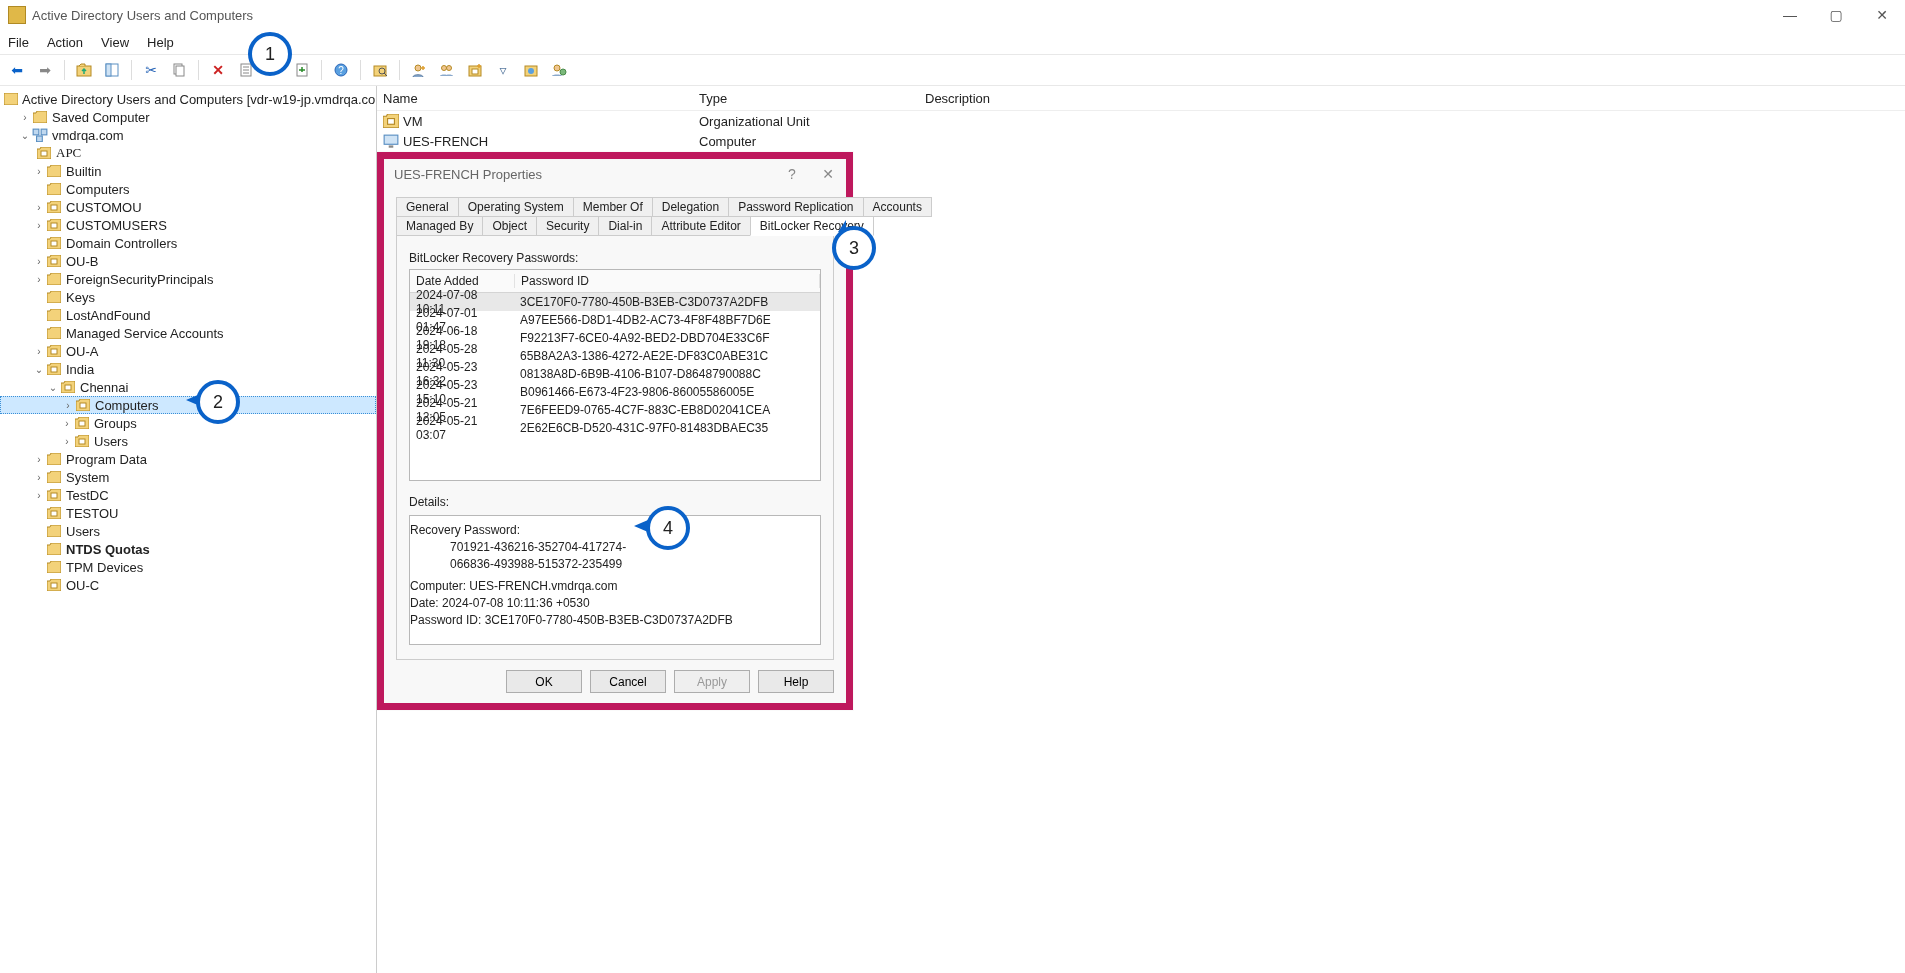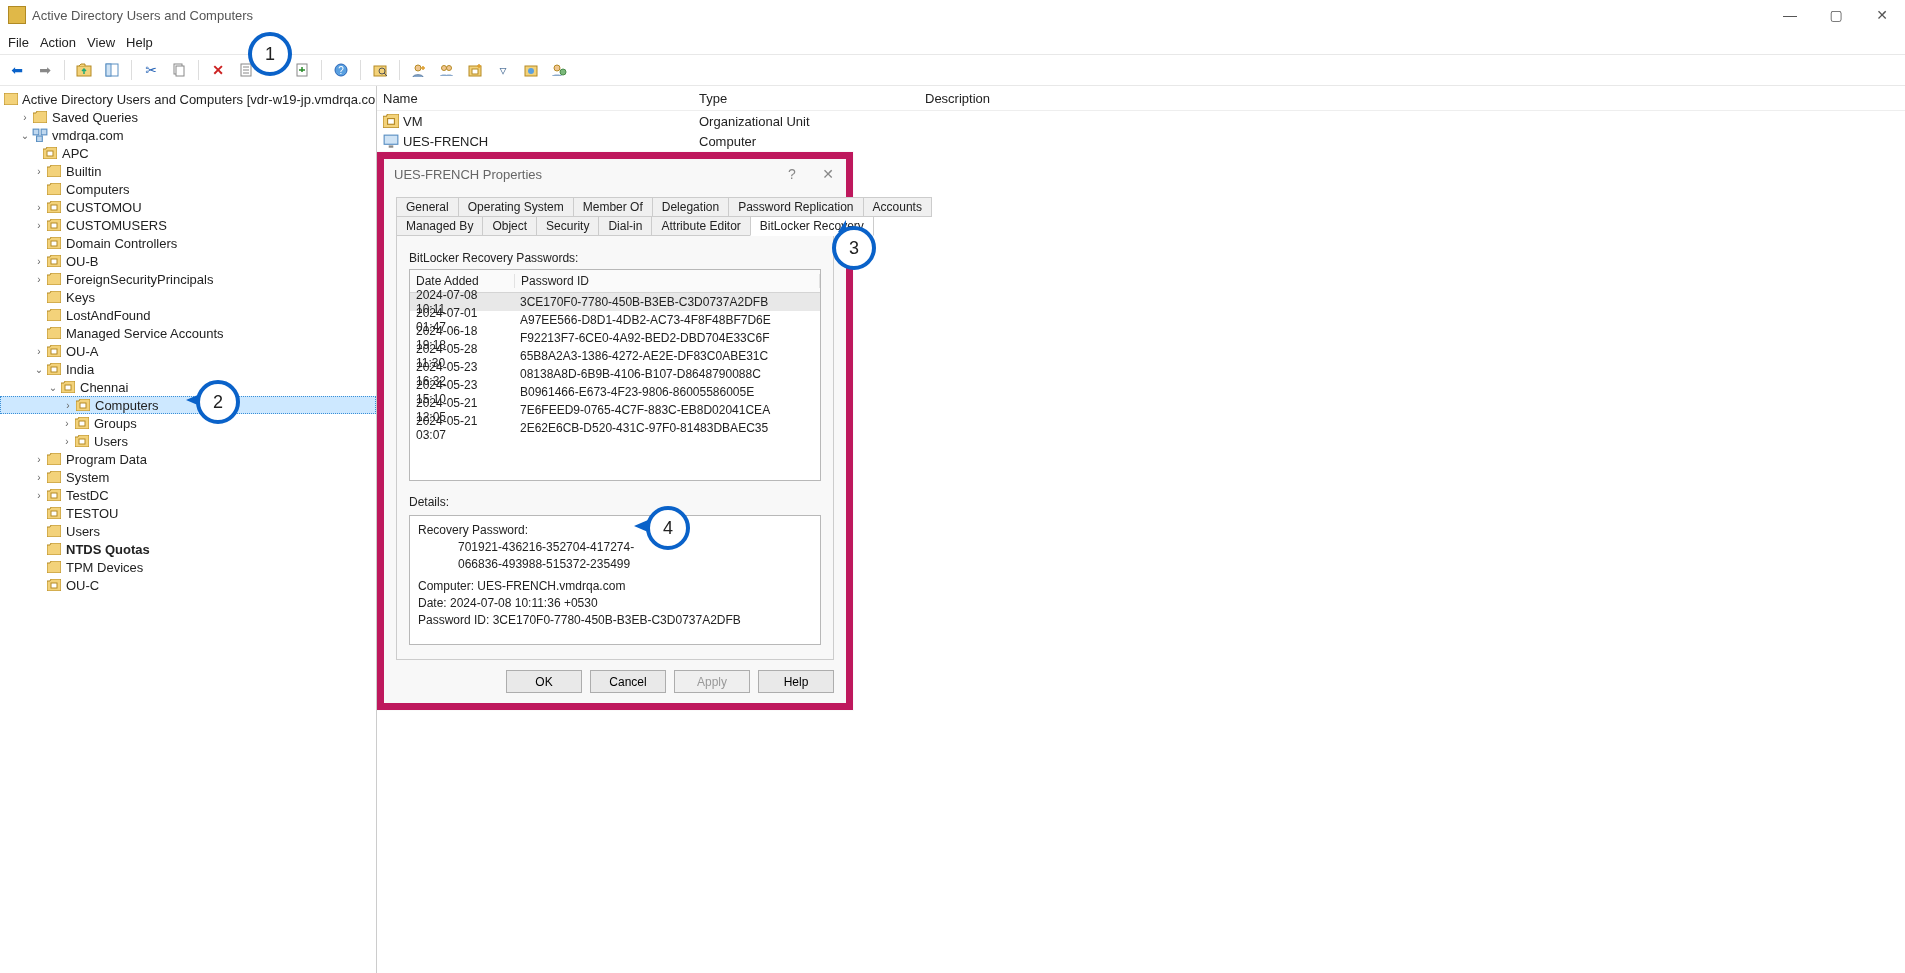--- a/index.html
+++ b/index.html
@@ -1,21 +1,21 @@
 <!DOCTYPE html>
 <html><head>
 <meta charset="utf-8">
 <style>
 html,body{margin:0;padding:0;font-family:"Segoe UI",Tahoma,sans-serif;font-size:13px;color:#222;background:#fff;overflow:hidden;height:100%;}
 .titlebar{height:30px;display:flex;align-items:center;padding:0 8px;background:#fff;position:relative;}
 .titlebar .appicon{width:16px;height:16px;background:#e0b848;border:1px solid #b08a24;margin-right:6px;}
 .titlebar .title{color:#555;}
 .wincontrols{position:absolute;right:0;top:0;height:30px;display:flex;}
 .wincontrols span{width:46px;display:flex;align-items:center;justify-content:center;color:#555;font-size:14px;}
-.menubar{height:24px;display:flex;align-items:center;padding:0 8px;gap:11px;}
+.menubar{height:24px;display:flex;align-items:center;padding:0 8px;gap:18px;}
 .menubar span{color:#222;}
 .toolbar{height:30px;display:flex;align-items:center;padding:0 6px;gap:6px;border-top:1px solid #e8e8e8;border-bottom:1px solid #e8e8e8;}
 .tbtn{width:22px;height:22px;display:flex;align-items:center;justify-content:center;font-size:14px;color:#444;position:relative;}
 .tbtn svg{width:16px;height:16px;}
 .sep{width:1px;height:20px;background:#ddd;margin:0 2px;}
 .main{display:flex;height:calc(100% - 84px);}
 .tree{width:376px;border-right:1px solid #ccc;overflow:auto;padding:4px 0;}
 .node{display:flex;align-items:center;height:18px;padding:0 4px;white-space:nowrap;}
 .node .exp{width:14px;text-align:center;color:#666;font-size:10px;}
 .node .ficon{width:16px;height:14px;margin-right:4px;display:flex;align-items:center;justify-content:center;}
@@ -42,21 +42,21 @@
 .tabpanel{background:#f8f8f8;margin:-10px -12px -14px -12px;padding:10px 12px 14px 12px;}
 .lbl{font-size:12px;margin:6px 0 4px 0;}
 .grid{border:1px solid #b8b8b8;background:#fff;height:210px;}
 .grid-head{display:flex;border-bottom:1px solid #d4d4d4;background:#fafafa;height:22px;align-items:center;font-size:12px;}
 .grid-head .gc{padding:0 6px;border-right:1px solid #e2e2e2;}
 .gc-date{width:92px;}
 .gc-pwd{flex:1;}
 .grid-row{display:flex;height:18px;align-items:center;font-size:12px;justify-content:space-between;}
 .grid-row.sel{background:#e8e8e8;}
 .grid-row .gc{padding:0 6px;}
-.details{border:1px solid #b8b8b8;background:#fff;margin-top:6px;padding:6px 8px;font-size:12px;line-height:1.4;height:116px;}
+.details{border:1px solid #b8b8b8;background:#fff;margin-top:6px;padding:6px 0;font-size:12px;line-height:1.4;height:116px;}
 .dlg-buttons{display:flex;justify-content:flex-end;gap:8px;padding:10px 12px;}
 .dlg-buttons button{width:76px;height:23px;border:1px solid #adadad;background:#e9e9e9;font-size:12px;}
 .dlg-buttons button:disabled{color:#999;background:#efefef;}
 .callout{position:absolute;width:36px;height:36px;border:4px solid #0a62c9;border-radius:50%;background:#fff;display:flex;align-items:center;justify-content:center;font-size:18px;color:#222;z-index:20;}
 .callout-ptr{position:absolute;width:0;height:0;z-index:19;}
 </style>
 </head>
 <body>
 
 <div class="titlebar">
@@ -184,35 +184,35 @@
         </span>
       <span>Active Directory Users and Computers [vdr-w19-jp.vmdrqa.com]</span>
     </div>
     <div class="node" style="padding-left:18px;">
       <span class="exp">›</span>
       <span class="ficon folder">
           <svg viewBox="0 0 14 12">
             <path d="M0 2 3 2 4 0 14 0 14 12 0 12Z" fill="#f3d27a" stroke="#b58a25"></path>
           </svg>
         </span>
-      <span>Saved Queries</span>
+      <span>Saved Computer</span>
     </div>
     <div class="node" style="padding-left:18px;">
       <span class="exp">⌄</span>
       <span class="ficon">
           <svg viewBox="0 0 14 12">
             <rect x="1" y="1" width="5" height="5" fill="#c0d8ef" stroke="#5a8fc2"></rect>
             <rect x="8" y="1" width="5" height="5" fill="#c0d8ef" stroke="#5a8fc2"></rect>
             <rect x="4" y="7" width="5" height="5" fill="#c0d8ef" stroke="#5a8fc2"></rect>
           </svg>
         </span>
       <span>vmdrqa.com</span>
     </div>
     <div id="tree-items">
-        <div class="node" style="padding-left:28px;">
+        <div class="node" style="padding-left:22px;font-family:Liberation Serif, serif;">
           <span class="exp"></span>
           <span class="ficon ou">
             <svg viewBox="0 0 14 12">
               <path d="M0 2 3 2 4 0 14 0 14 12 0 12Z" fill="#f3d27a" stroke="#b58a25"></path>
               <rect x="4" y="4" width="6" height="5" fill="#fff" stroke="#b58a25"></rect>
             </svg>
           </span>
           <span>APC</span>
         </div>
         <div class="node" style="padding-left:32px;">

